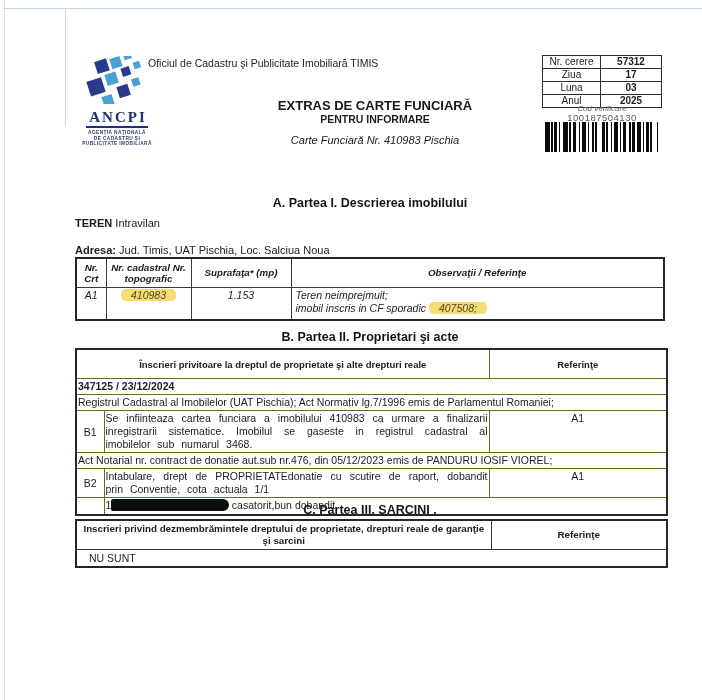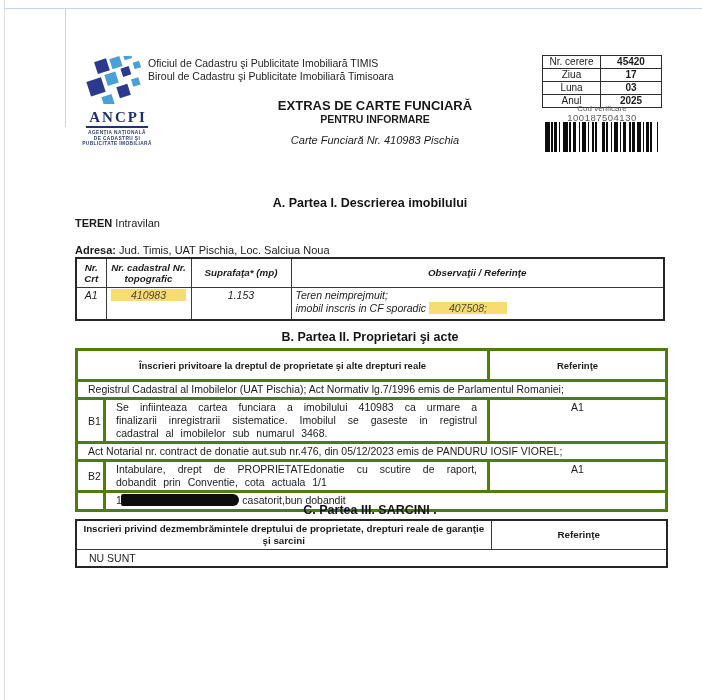--- a/index.html
+++ b/index.html
@@ -25,21 +25,21 @@
            font-size:11px;font-style:italic;}
 
   
   .reqbox{position:absolute;left:542px;top:55px;width:118px;border:1px solid #2d2d2d;
           font-size:10px;}
   .reqrow{display:flex;border-top:1px solid #2d2d2d;height:12px;line-height:12px;}
   .reqrow:first-child{border-top:none;}
   .reqrow .lab{width:57px;border-right:1px solid #2d2d2d;text-align:center;}
   .reqrow .val{flex:1;text-align:center;font-weight:bold;}
   .codlab{position:absolute;left:542px;top:104px;width:120px;text-align:center;
-          font-size:8px;color:#5a5a5a;}
+          font-size:8px;color:#5a5a5a;font-style:italic;}
   .codval{position:absolute;left:542px;top:112px;width:120px;text-align:center;
           font-size:9.5px;color:#5a5a5a;letter-spacing:.5px;}
   .barcode{position:absolute;left:545px;top:122px;width:113px;height:30px;display:flex;}
   .barcode div{height:100%;}
   .barcode .b{background:#0c0c0c;} .barcode .s{background:#ffffff;}
 
   
   .sec-title{position:absolute;left:40px;width:660px;text-align:center;
              font-size:12.5px;font-weight:bold;color:#151515;}
 
@@ -47,24 +47,24 @@
   b.inl{font-weight:bold;}
 
   
   table{border-collapse:collapse;table-layout:fixed;}
   .tblA{position:absolute;left:75px;top:257px;width:590px;border:2px solid #262626;font-style:italic;}
   .tblA td{border:1px solid #3a3a3a;vertical-align:top;padding:1px 2px;font-size:10.5px;}
   .tblA .hdr td{font-weight:bold;text-align:center;vertical-align:middle;
                 font-size:9.8px;line-height:11.5px;height:26px;padding:1px;}
   .tblA .c{text-align:center;}
   .obs{ text-align:left;line-height:13px;padding-left:4px !important;}
-  .hl{background:var(--hl,#f6dc71);border-radius:0;padding:0 20px;color:#4c483a;}
+  .hl{background:var(--hl,#f6dc71);border-radius:5px;padding:0 10px;color:#4c483a;}
 
   .tblB{position:absolute;left:75px;top:348px;width:593px;border:2px solid #262626;}
-  .tblB td{border:3px solid #4d7c0f;font-size:10.5px;vertical-align:top;padding:1px 10px;}
+  .tblB td{border:1px solid #4d7c0f;font-size:10.5px;vertical-align:top;padding:1px 1px;}
   .tblB .hdr td{font-weight:bold;text-align:center;vertical-align:middle;
                 font-size:9.5px;height:26px;}
   .rowfull{height:13px;line-height:13px;}
   .blab{width:28px;text-align:center;vertical-align:middle !important;font-size:10.5px;}
   .btxt{text-align:justify;line-height:13px;word-spacing:4px;}
   .bref{text-align:center;font-size:10.5px;}
   .bold{font-weight:bold;}
 
   .redact{display:inline-block;width:118px;height:12px;background:#0d0d0d;
           border-radius:3px 8px 8px 3px;vertical-align:middle;margin:-2px 3px 0 -4px;}
@@ -100,31 +100,30 @@
     <div><span class="logo-name">ANCPI</span></div>
     <div class="logo-sub">
       <div>AGENŢIA NAŢIONALĂ</div>
       <div>DE CADASTRU ŞI</div>
       <div>PUBLICITATE IMOBILIARĂ</div>
     </div>
   </div>
 
   <div class="office">
     <div>Oficiul de Cadastru şi Publicitate Imobiliară TIMIS</div>
-    <div>Biroul de Cadastru şi Publicitate Imobiliară Timisoara</div>
   </div>
 
   <div class="doc-title">EXTRAS DE CARTE FUNCIARĂ</div>
   <div class="doc-sub">PENTRU INFORMARE</div>
   <div class="cf-line">Carte Funciară Nr. 410983 Pischia</div>
 
   <div class="reqbox">
     <div class="reqrow">
       <div class="lab">Nr. cerere</div>
-      <div class="val">45420</div>
+      <div class="val">57312</div>
     </div>
     <div class="reqrow">
       <div class="lab">Ziua</div>
       <div class="val">17</div>
     </div>
     <div class="reqrow">
       <div class="lab">Luna</div>
       <div class="val">03</div>
     </div>
     <div class="reqrow">
@@ -228,20 +227,23 @@
         <col style="width:28px">
         <col>
         <col style="width:178px">
       </colgroup>
     <tbody>
         <tr class="hdr">
       <td colspan="2">Înscrieri privitoare la dreptul de proprietate şi alte drepturi reale</td>
       <td>Referinţe</td>
     </tr>
     <tr>
+      <td colspan="3" class="rowfull bold">347125 / 23/12/2024</td>
+    </tr>
+    <tr>
       <td colspan="3" class="rowfull">Registrul Cadastral al Imobilelor  (UAT Pischia); Act Normativ lg.7/1996 emis de Parlamentul Romaniei;</td>
     </tr>
     <tr style="height:40px;">
       <td class="blab">B1</td>
       <td class="btxt">Se infiinteaza cartea funciara a imobilului 410983 ca urmare a finalizarii inregistrarii sistematice. Imobilul se gaseste in registrul cadastral al imobilelor sub numarul 3468.</td>
       <td class="bref">A1</td>
     </tr>
     <tr>
       <td colspan="3" class="rowfull">Act Notarial  nr. contract de donatie aut.sub nr.476, din 05/12/2023 emis de PANDURU IOSIF VIOREL;</td>
     </tr>

